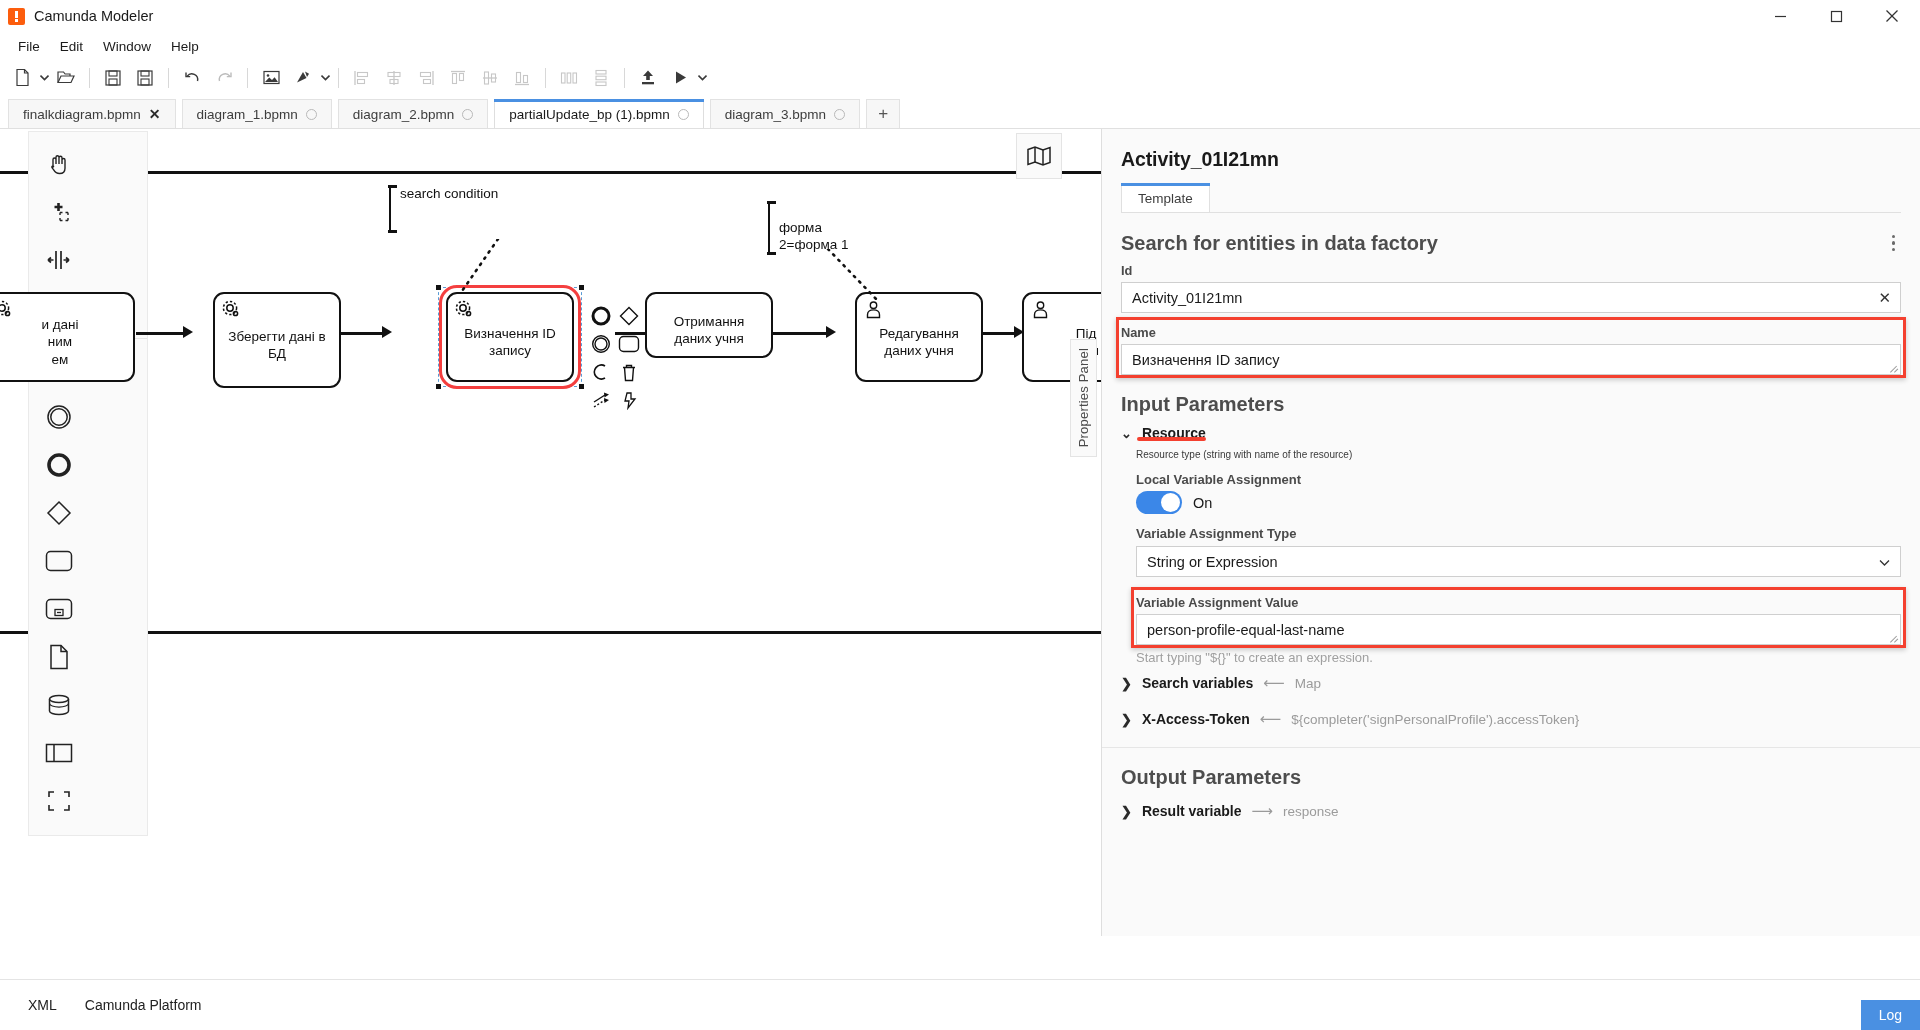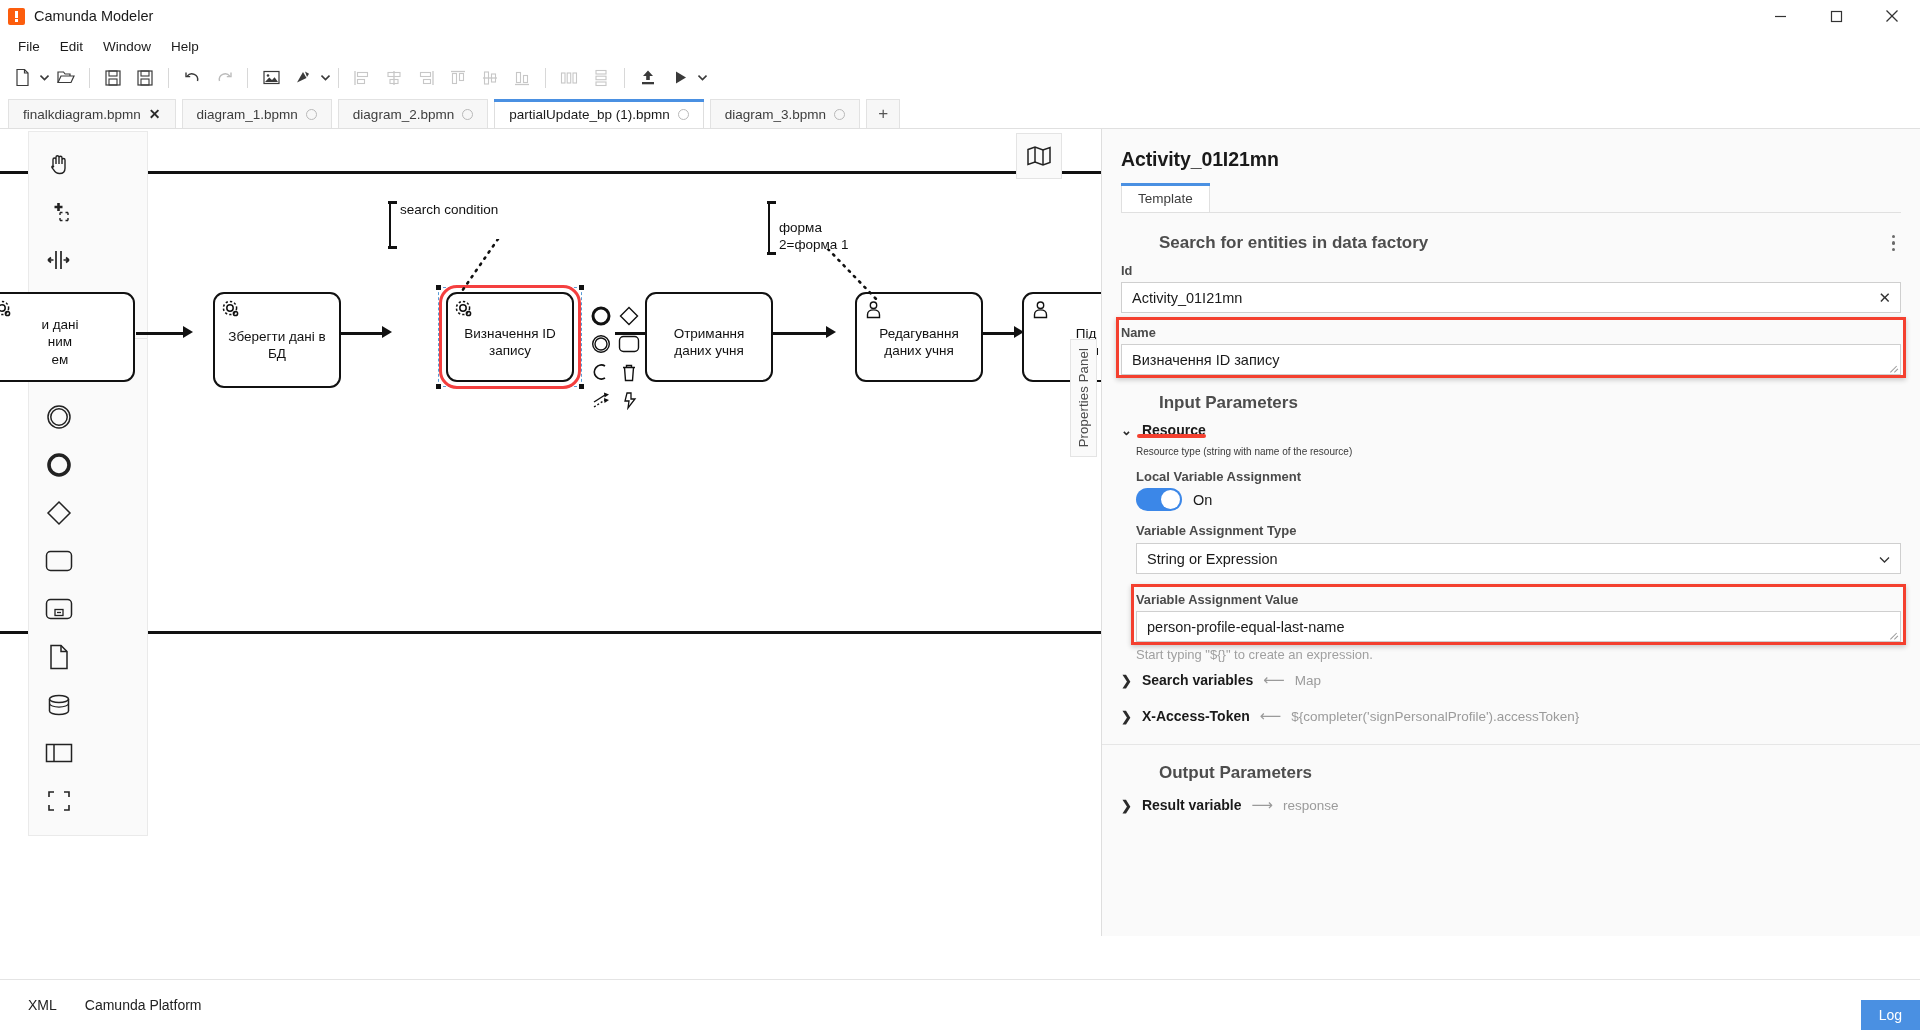--- a/index.html
+++ b/index.html
@@ -227,23 +227,22 @@
     display: flex; align-items: center;
     font-size: 13.5px; color: #3d3d3d;
     background: #fff; border: 1px solid #e0e0e0; border-bottom: none;
     position: relative;
   }
   .ptab.active::before {
     content:""; position:absolute; left:-1px; right:-1px; top:-1px; height:3px; background:#4a90e2;
   }
 
   .group-title {
-    font-size: 17px; font-weight: 700; color: #4d4d4d;
+    font-size: 20px; font-weight: 700; color: #4d4d4d;
     padding: 18px 19px 0 19px;
-    margin-left: 38px;
   }
   .section-head {
     display: flex; align-items: center; justify-content: space-between;
     padding: 18px 19px 0 19px;
   }
   .kebab { display:flex; flex-direction:column; gap:3px; padding: 4px 6px;}
   .kebab i { width: 3.4px; height: 3.4px; border-radius: 50%; background: #6a6a6a; display:block;}
 
   .field { padding: 8px 19px 0 19px; position: relative; }
   .field label {
@@ -734,21 +733,21 @@
       </div>
       <div class="ctx-cell">
         <svg width="20" height="20" viewBox="0 0 20 20">
             <path d="M8 3 L12 3 L12 9 L16 9 L9 18 L10 11 L6 11 Z" fill="none" stroke="#111" stroke-width="1.3"></path>
           </svg>
       </div>
     </div>
 
     <div class="flow" style="left:615px; top:203px; width:47px;"></div>
 
-    <div class="task" style="left:645px; top:163px; width:128px; height:90px;">
+    <div class="task" style="left:645px; top:163px; width:128px; height:66px;">
       <span>Отримання даних учня</span>
     </div>
 
     <div class="flow" style="left:773px; top:203px; width:56px;"></div>
     <div class="arrowhead" style="left:826px; top:197px;"></div>
 
     <div class="task" style="left:855px; top:163px; width:128px; height:90px;">
       <span class="ticon">
         <svg width="19" height="19" viewBox="0 0 19 19">
             <circle cx="9.5" cy="5.2" r="3.2" fill="none" stroke="#111" stroke-width="1.4"></circle>
@@ -765,21 +764,21 @@
       <span class="ticon">
         <svg width="19" height="19" viewBox="0 0 19 19">
             <circle cx="9.5" cy="5.2" r="3.2" fill="none" stroke="#111" stroke-width="1.4"></circle>
             <path d="M3.5 17.5v-2.8c0-3 2.7-4.8 6-4.8s6 1.8 6 4.8v2.8z" fill="none" stroke="#111" stroke-width="1.4"></path>
           </svg>
       </span>
       <span style="white-space:pre-line;">Під
 змін</span>
     </div>
 
-    <div class="annot" style="left:389px; top:72px; width:120px; height:48px;">
+    <div class="annot" style="left:389px; top:56px; width:120px; height:48px;">
       <span>search condition</span>
     </div>
     <div class="annot" style="left:768px; top:72px; width:112px; height:54px; white-space:pre-line;">
       <span style="white-space:pre-line;">форма
 2=форма 1</span>
     </div>
 
     <svg class="dotline" style="left:440px; top:110px; width:90px; height:60px;">
       <line x1="58" y1="0" x2="20" y2="55" stroke="#111" stroke-width="2.6" stroke-dasharray="1.5 6" stroke-linecap="round"></line>
     </svg>

